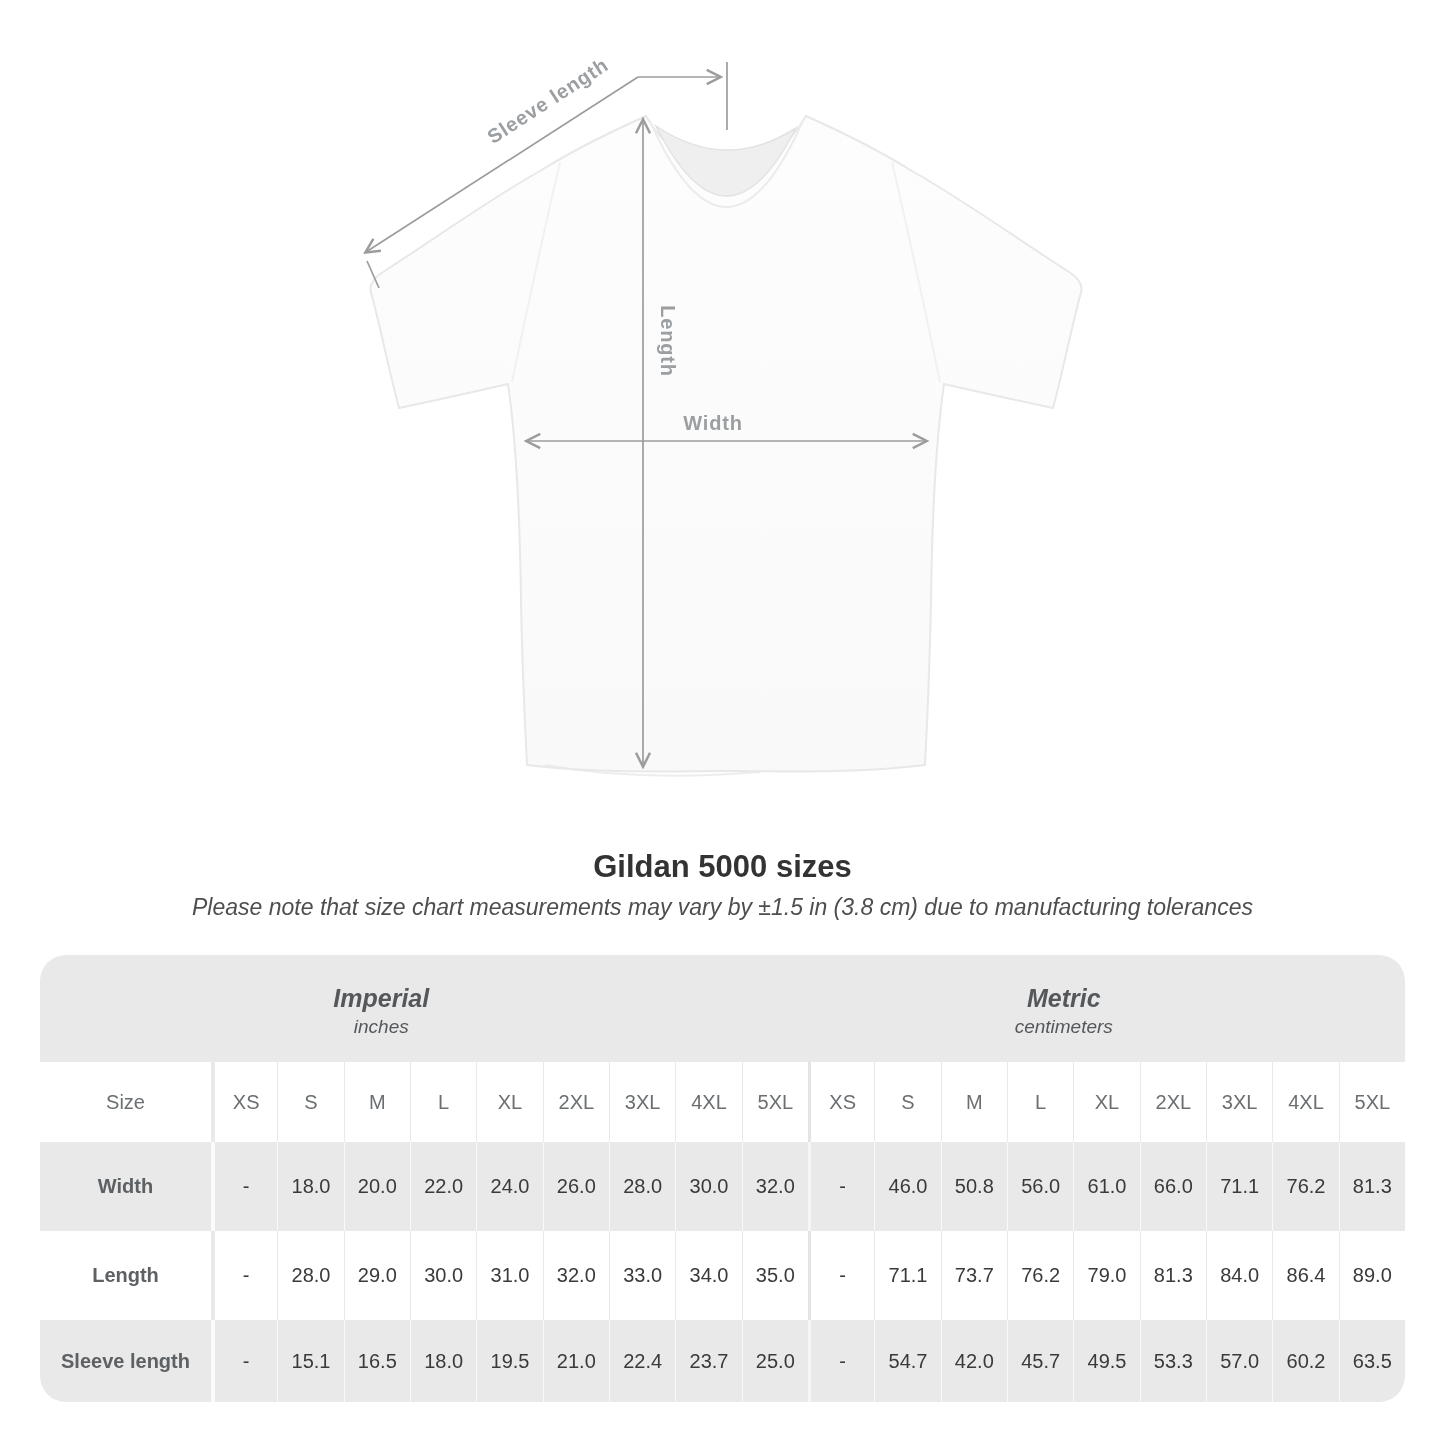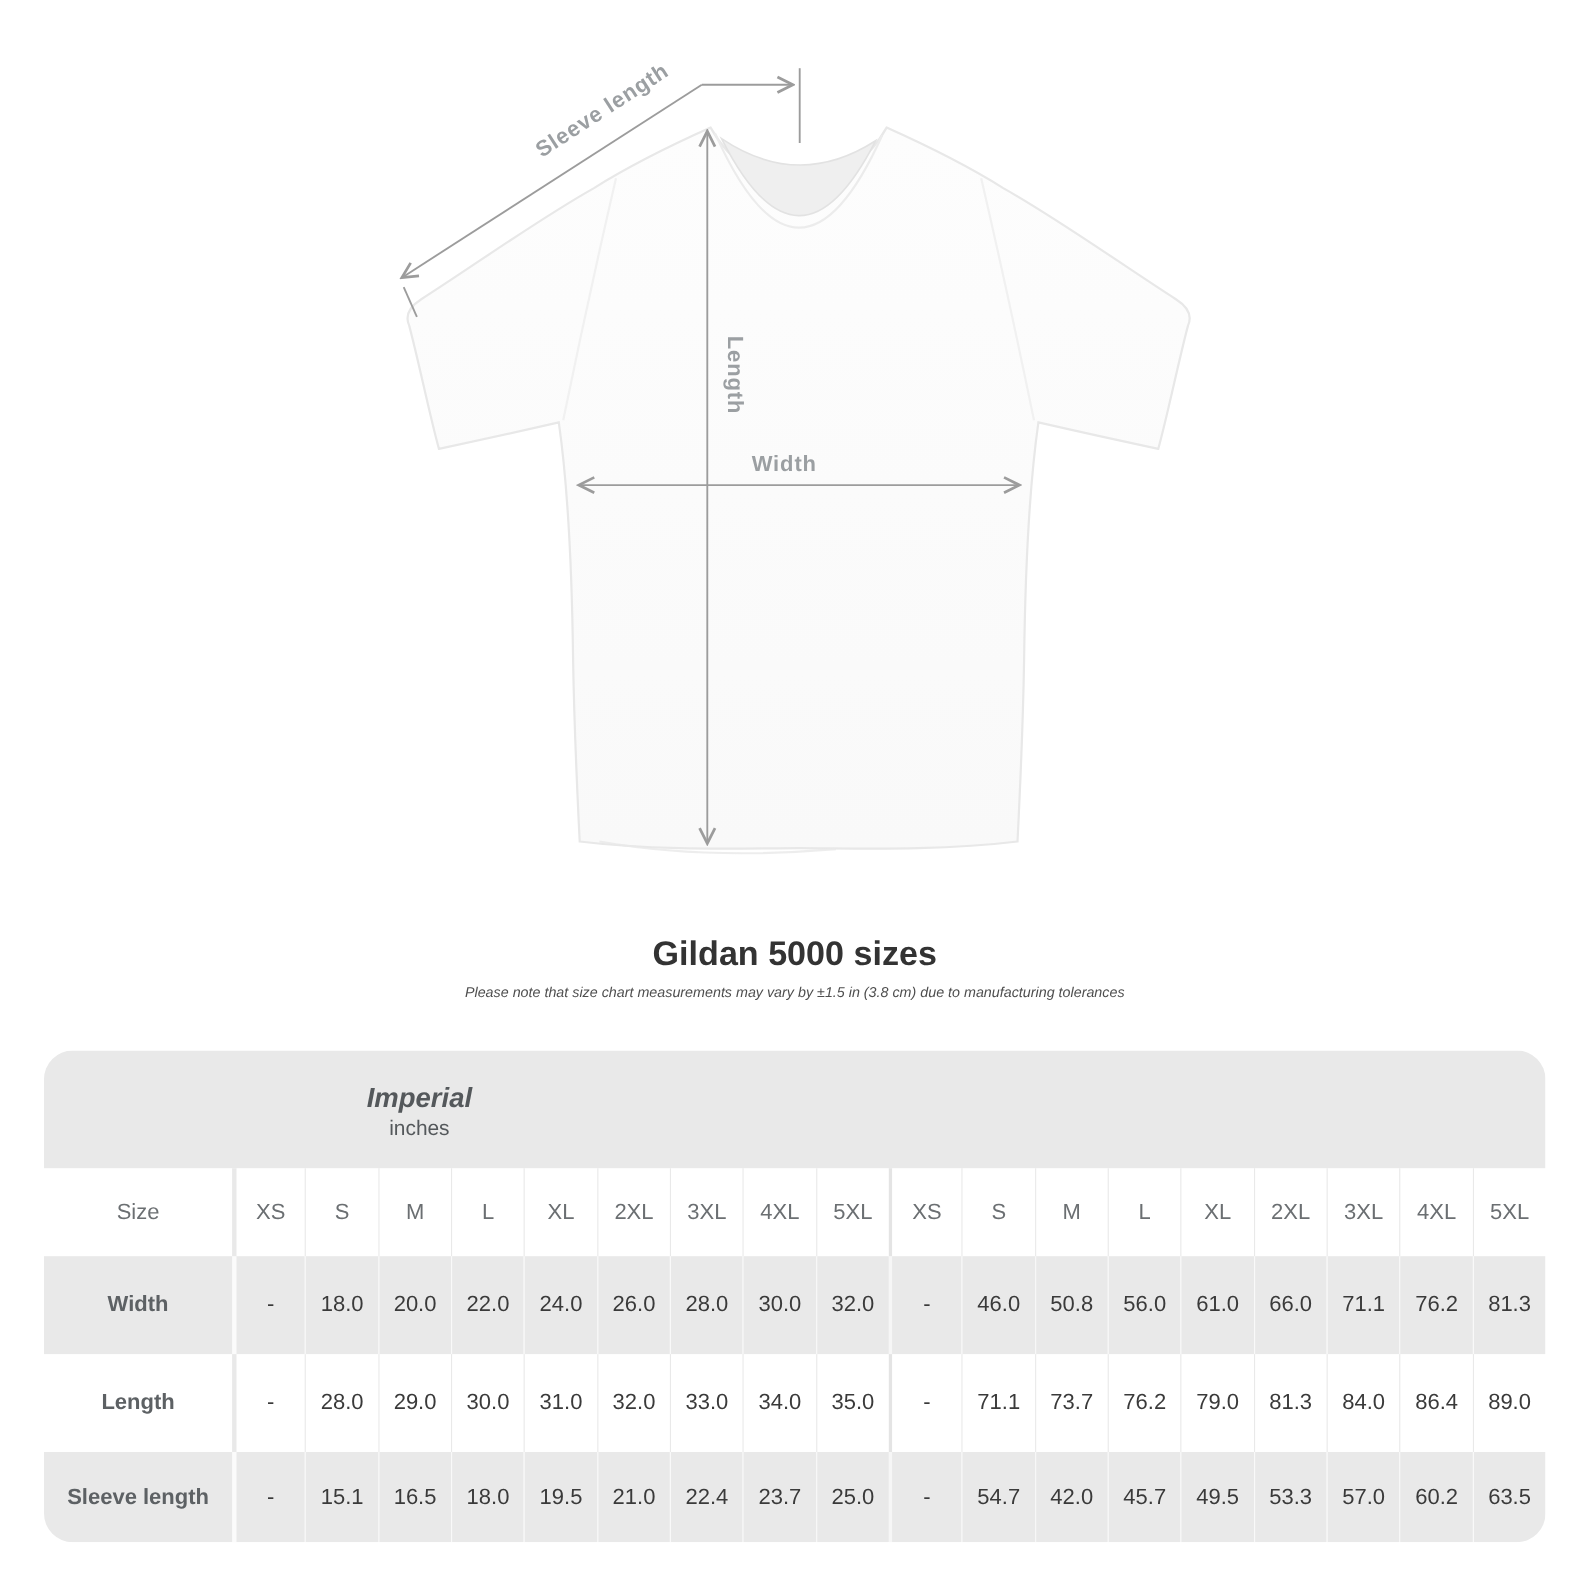--- a/index.html
+++ b/index.html
@@ -13,30 +13,30 @@
   .dim-label{position:absolute;color:#9b9fa2;font-weight:bold;font-size:20px;
              letter-spacing:.8px;white-space:nowrap;}
   #lbl-sleeve{left:548px;top:101px;transform:translate(-50%,-50%) rotate(-33deg);}
   #lbl-length{left:667px;top:341px;transform:translate(-50%,-50%) rotate(90deg);}
   #lbl-width{left:713px;top:423px;transform:translate(-50%,-50%);}
 
   
   .page-title{position:absolute;top:849px;left:0;width:100%;text-align:center;
               font-size:31px;font-weight:bold;color:#333333;}
   .note{position:absolute;top:894px;left:0;width:100%;text-align:center;
-        font-style:italic;font-size:13px;color:#4e4e4e;}
+        font-style:italic;font-size:23px;color:#4e4e4e;}
 
   
   .size-table{position:absolute;left:40px;top:955px;width:1365px;height:447px;
               border-radius:26px;overflow:hidden;background:#ffffff;}
   .group-row{display:flex;height:107px;background:#e9e9e9;}
   .group{width:50%;display:flex;flex-direction:column;align-items:center;
          justify-content:center;gap:3px;padding-top:4px;}
   .group-title{font-size:25px;font-weight:bold;font-style:italic;color:#54585b;}
-  .group-units{font-size:19px;color:#54585b;}
+  .group-units{font-size:19px;font-style:italic;color:#54585b;}
 
   .grid{display:grid;grid-template-columns:171px repeat(18,1fr);
         grid-template-rows:80px 89px 89px 82px;}
   .cell{display:flex;align-items:center;justify-content:center;
         font-size:20px;color:#3a3a3a;}
   .hcell{font-weight:normal;color:#6b6f72;border-left:1px solid #e9e9e9;}
   .corner{border-left:none;}
   .rlabel{font-weight:bold;color:#5d6164;border-left:none;}
   .plain{border-left:1px solid #e9e9e9;}
   .shaded{background:#e9e9e9;border-left:1px solid #f9f9f9;}
@@ -111,20 +111,24 @@
   </div>
 
   <div class="page-title">Gildan 5000 sizes</div>
   <div class="note">Please note that size chart measurements may vary by ±1.5 in (3.8 cm) due to manufacturing tolerances</div>
 
   <div class="size-table">
     <div class="group-row">
       <div class="group">
         <div class="group-title">Imperial</div>
         <div class="group-units">inches</div>
+      </div>
+      <div class="group">
+        <div class="group-title">Metric</div>
+        <div class="group-units">centimeters</div>
       </div>
     </div>
     <div class="grid" id="table-grid">
 
     <div class="cell hcell corner">Size</div>
         <div class="cell hcell sep-wide">XS</div>
         <div class="cell hcell">S</div>
         <div class="cell hcell">M</div>
         <div class="cell hcell">L</div>
         <div class="cell hcell">XL</div>

